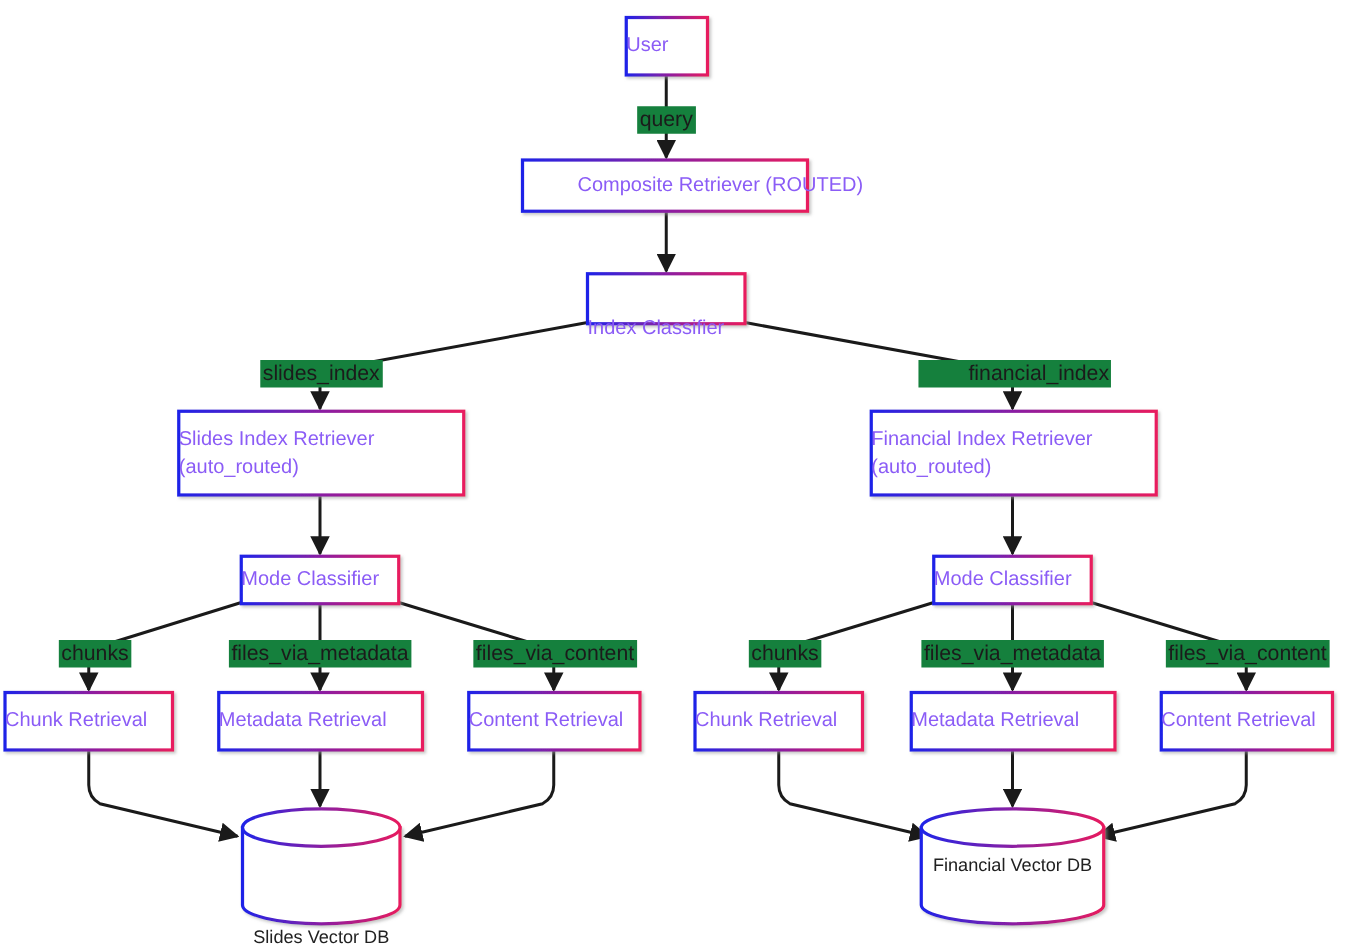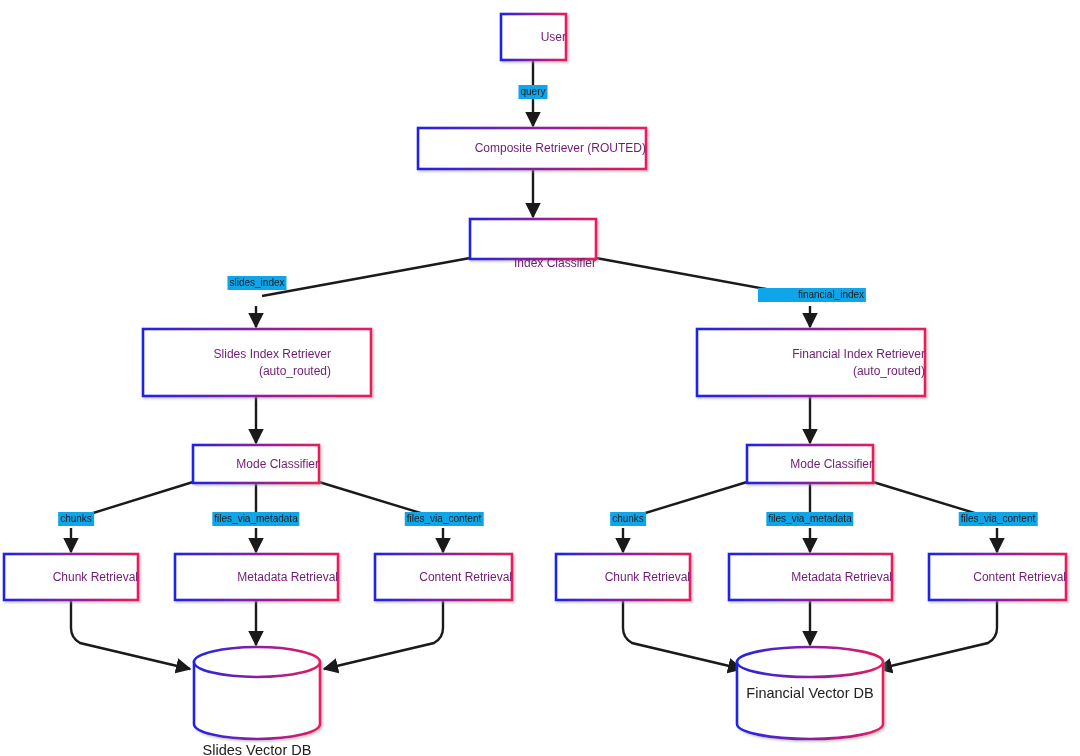--- a/index.html
+++ b/index.html
@@ -23,34 +23,34 @@
     position: absolute;
     left: 0;
     top: 0;
     width: 1080px;
     height: 756px;
   }
   .node-label {
     position: absolute;
     display: flex;
     flex-direction: column;
-    align-items: flex-end;
+    align-items: flex-start;
     justify-content: center;
     text-align: center;
-    color: #701a75;
-    font-size: 12px;
+    color: #8b5cf6;
+    font-size: 16px;
     line-height: 1.35;
     pointer-events: none;
     white-space: nowrap;
   }
   .edge-label {
     position: absolute;
-    background: #0ea5e9;
+    background: #15803d;
     color: #1b1b1b;
-    font-size: 10px;
+    font-size: 17px;
     line-height: 1.15;
     padding: 1px 2px;
     white-space: nowrap;
     transform: translateX(-50%);
   }
   .db-label {
     position: absolute;
     text-align: center;
     color: #212121;
     font-size: 14.5px;
@@ -152,21 +152,21 @@
         <path d="M 737 662 L 737 724 A 73 15 0 0 0 883 724 L 883 662 Z" filter="url(#sh)"></path>
         <ellipse cx="810" cy="662" rx="73" ry="15"></ellipse>
       </g>
     </g>
   </svg>
 
   <div class="node-label" style="left:501px; top:14px; width:65px; height:46px;">
     <span>User</span>
   </div>
 
-  <div class="node-label" style="left:418px; top:128px; width:228px; height:41px;">
+  <div class="node-label" style="left:418px; top:128px; width:228px; height:41px;padding-left:44px;">
     <span>Composite Retriever (ROUTED)</span>
   </div>
 
   <div class="node-label" style="left:470px; top:219px; width:126px; height:40px;margin-top:24px;">
     <span>Index Classifier</span>
   </div>
 
   <div class="node-label" style="left:143px; top:329px; width:188px; height:67px;">
     <span>Slides Index Retriever</span>
     <span>(auto_routed)</span>
@@ -208,21 +208,21 @@
   <div class="node-label" style="left:929px; top:554px; width:137px; height:46px;">
     <span>Content Retrieval</span>
   </div>
 
   <div class="db-label" style="left:257px; top:706px;margin-top:36px;">Slides Vector DB</div>
 
   <div class="db-label" style="left:810px; top:685px;">Financial Vector DB</div>
 
   <div class="edge-label" style="left:533px; top:85px;">query</div>
 
-  <div class="edge-label" style="left:257px; top:276px;">slides_index</div>
+  <div class="edge-label" style="left:257px; top:288px;">slides_index</div>
 
   <div class="edge-label" style="left:812px; top:288px;padding-left:40px;">financial_index</div>
 
   <div class="edge-label" style="left:76px; top:512px;">chunks</div>
 
   <div class="edge-label" style="left:256px; top:512px;">files_via_metadata</div>
 
   <div class="edge-label" style="left:444px; top:512px;">files_via_content</div>
 
   <div class="edge-label" style="left:628px; top:512px;">chunks</div>

